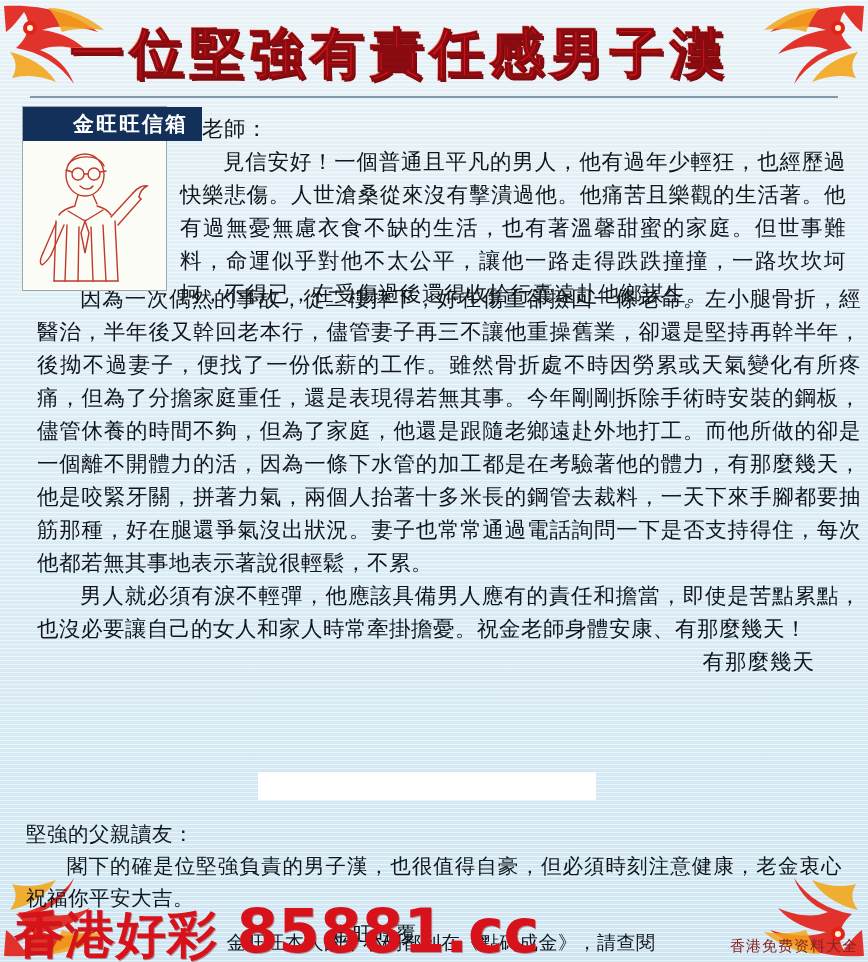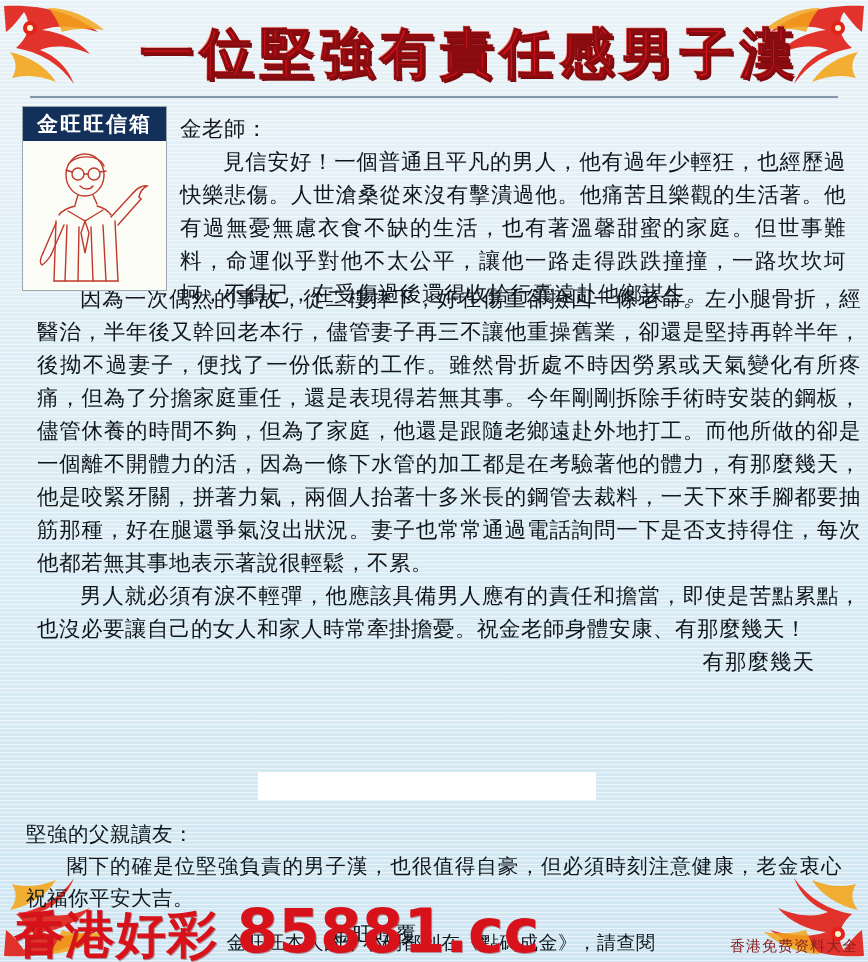--- a/index.html
+++ b/index.html
@@ -48,21 +48,21 @@
   .orn-tr { top: 2px; right: 2px; transform: scaleX(-1); }
   .orn-bl { bottom: 2px; left: 2px; transform: scaleY(-1); }
   .orn-br { bottom: 2px; right: 2px; transform: scale(-1,-1); }
 
   
   .title-band {
     position: absolute;
     top: 18px;
     left: 0;
     width: 800px;
-    text-align: right;
+    text-align: center;
     z-index: 4;
   }
   .title {
     display: inline-block;
     font-family: "DejaVu Serif", serif;
     font-weight: bold;
     font-size: 54px;
     letter-spacing: 6px;
     color: #d8121a;
     text-shadow:
@@ -101,20 +101,21 @@
     height: 34px;
     background: #12305a;
     color: #ffffff;
     font-family: "DejaVu Serif", serif;
     font-weight: bold;
     font-size: 21px;
     letter-spacing: 2px;
     line-height: 34px;
     text-align: center;
     white-space: nowrap;
+    padding-left: 36px;
   }
   .illus-art {
     position: absolute;
     top: 34px;
     left: 0;
     width: 143px;
     height: 149px;
     overflow: hidden;
   }
 

